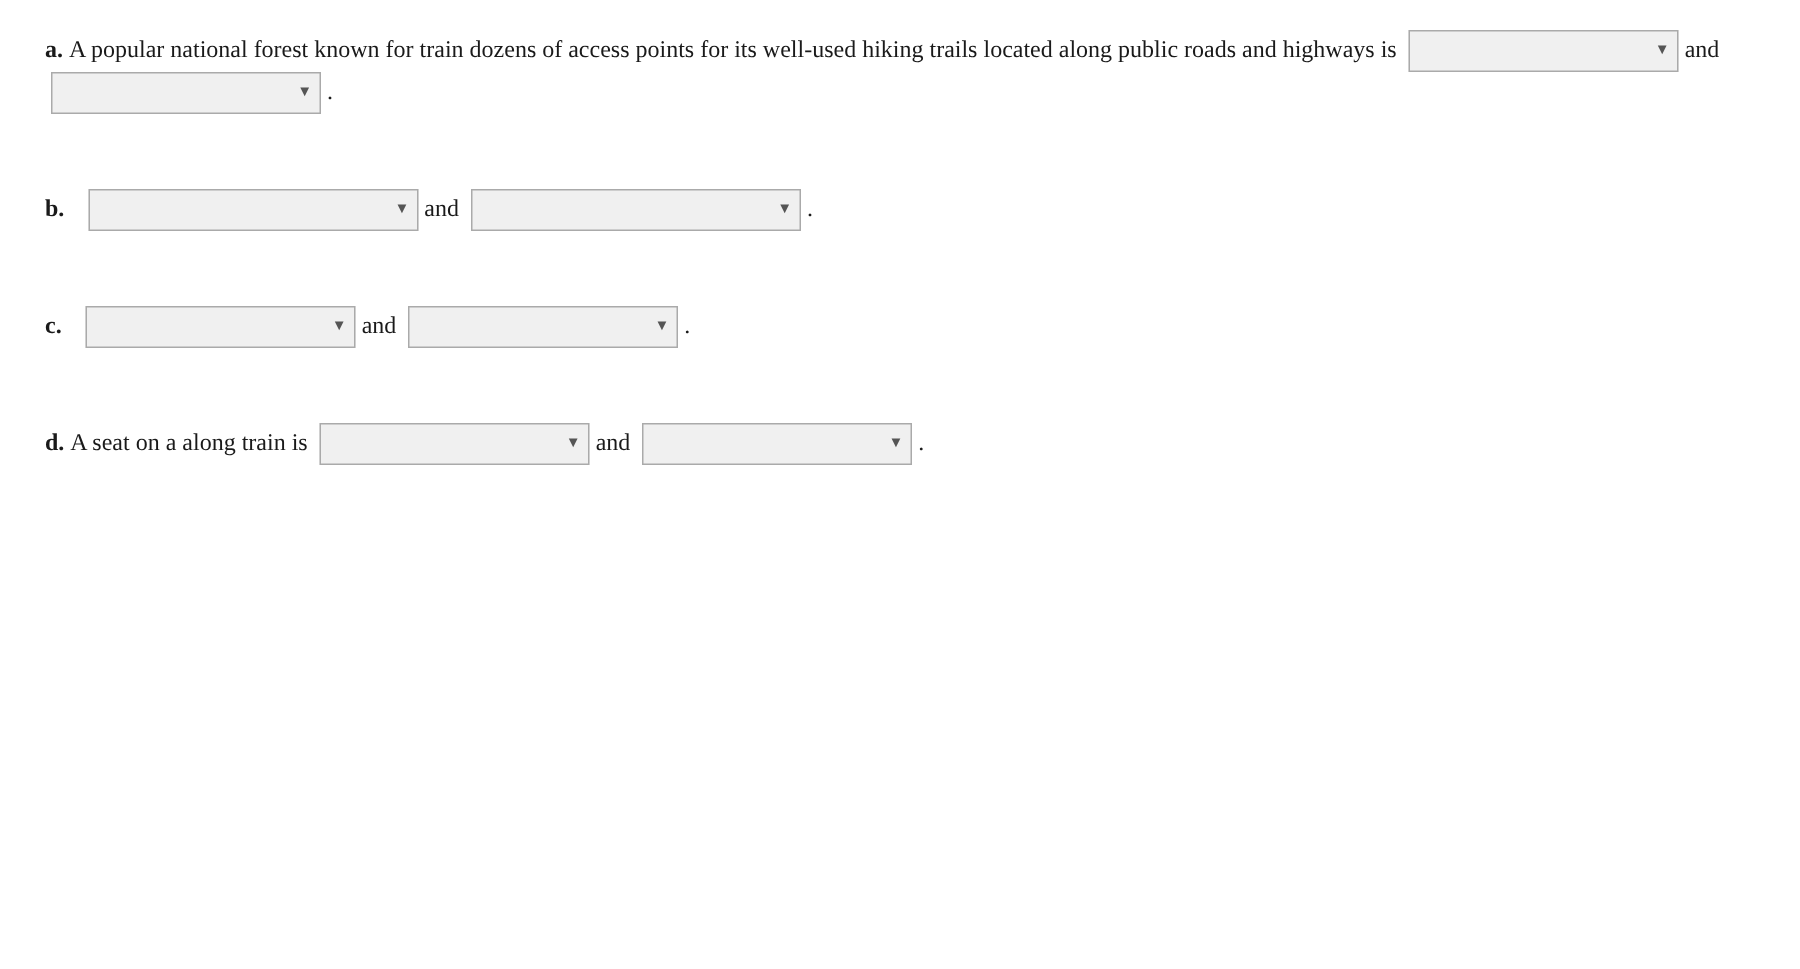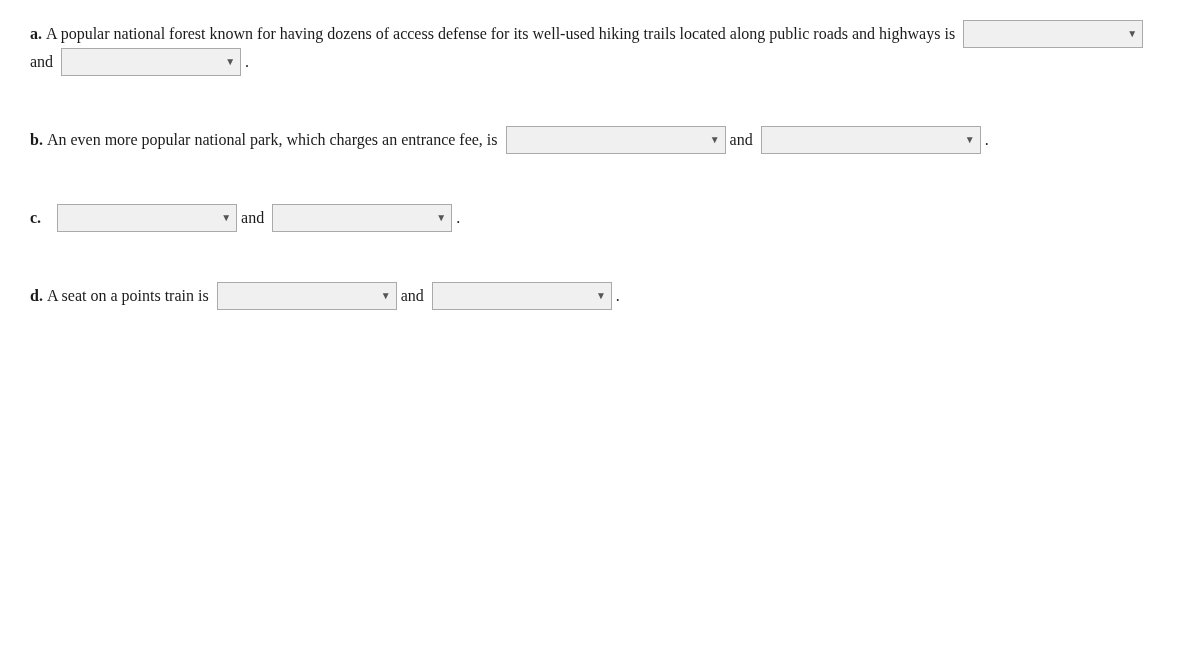--- a/index.html
+++ b/index.html
@@ -68,40 +68,40 @@
 
     .question-label {
       font-weight: bold;
     }
   </style>
 </head>
 <body>
 
 <div class="question-block">
   <span class="question-label">a.</span>&nbsp;
-  <span>A popular national forest known for having dozens of access defense for its well-used hiking trails located along public roads and highways is</span>&nbsp;
+  <span>A popular national forest known for train dozens of access points for its well-used hiking trails located along public roads and highways is</span>&nbsp;
   <div class="inline-select">
     <select>
       <option value=""></option>
     </select>
     <span class="select-arrow">▼</span>
   </div>
   <span>and</span>&nbsp;
   <div class="inline-select">
     <select>
       <option value=""></option>
     </select>
     <span class="select-arrow">▼</span>
   </div>
   <span class="period">.</span>
 </div>
 
 <div class="question-block">
   <span class="question-label">b.</span>&nbsp;
-  <span>An even more popular national park, which charges an entrance fee, is</span>&nbsp;
+  &nbsp;
   <div class="inline-select">
     <select class="wide">
       <option value=""></option>
     </select>
     <span class="select-arrow">▼</span>
   </div>
   <span>and</span>&nbsp;
   <div class="inline-select">
     <select class="wide">
       <option value=""></option>
@@ -125,21 +125,21 @@
     <select>
       <option value=""></option>
     </select>
     <span class="select-arrow">▼</span>
   </div>
   <span class="period">.</span>
 </div>
 
 <div class="question-block">
   <span class="question-label">d.</span>&nbsp;
-  <span>A seat on a points train is</span>&nbsp;
+  <span>A seat on a along train is</span>&nbsp;
   <div class="inline-select">
     <select>
       <option value=""></option>
     </select>
     <span class="select-arrow">▼</span>
   </div>
   <span>and</span>&nbsp;
   <div class="inline-select">
     <select>
       <option value=""></option>

